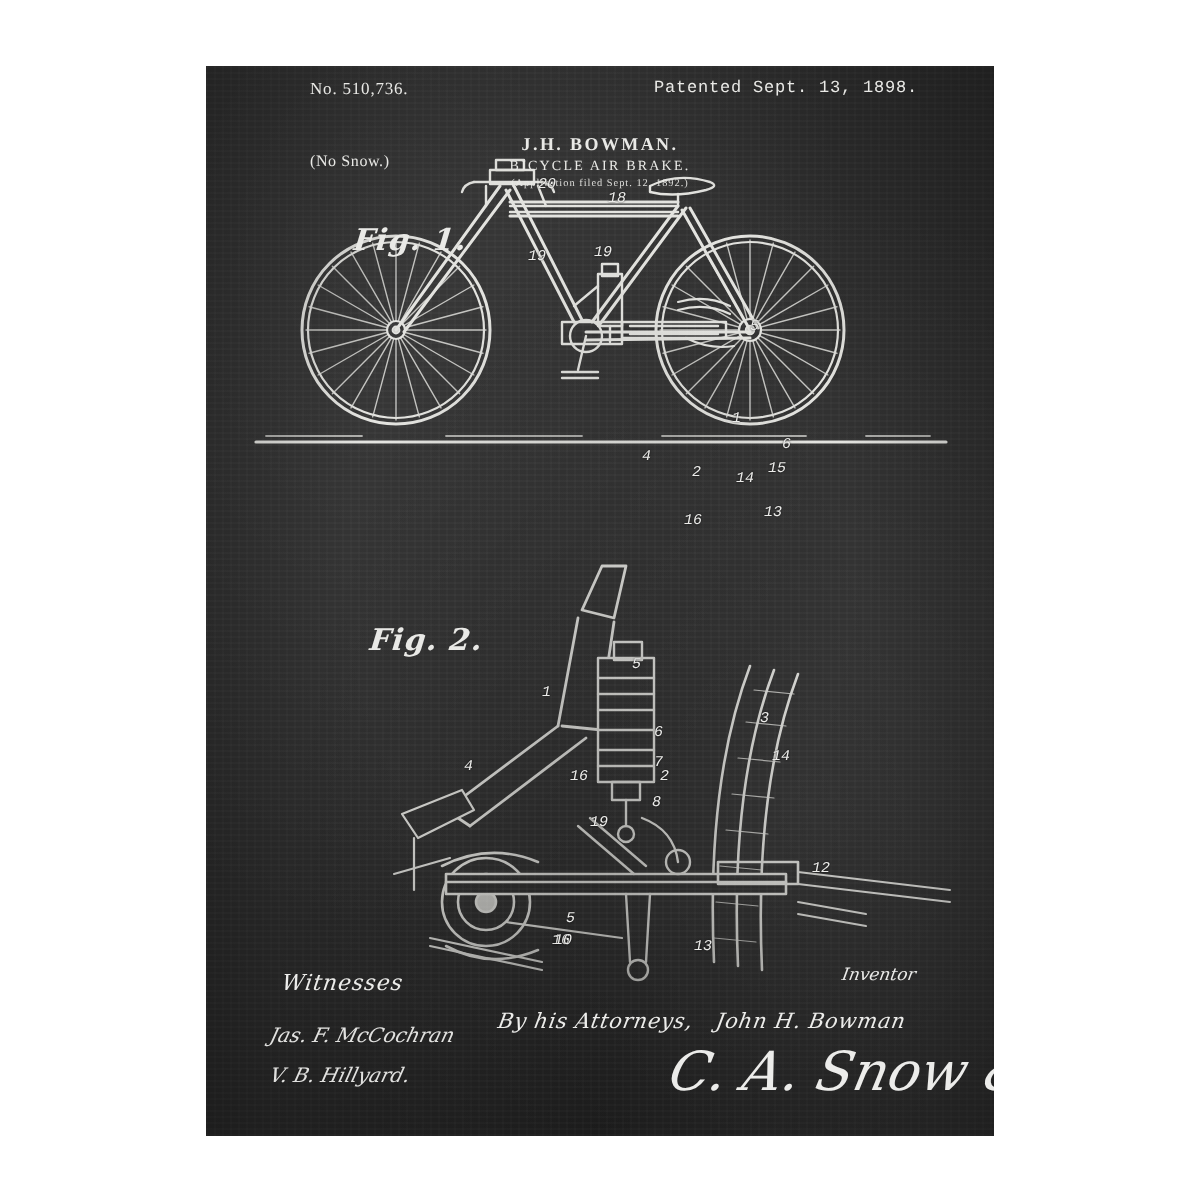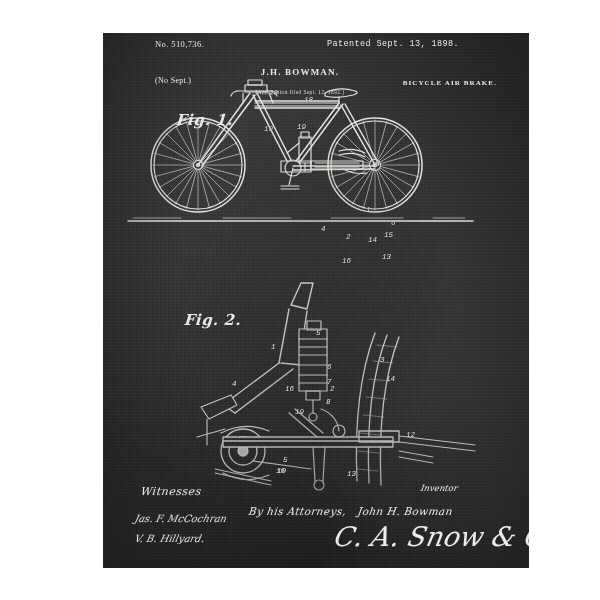--- a/index.html
+++ b/index.html
@@ -7,21 +7,21 @@
     width:600px;height:600px;
     background:#ffffff;
     font-family:"Liberation Serif", serif;
     overflow:hidden;
   }
   #stage{position:relative;width:600px;height:600px;}
 
   
   .poster{
     position:absolute;
-    left:103px;top:33px;width:426px;height:535px;
+    left:103px;top:33px;width:394px;height:535px;
     background:#2e2e2e;
     overflow:hidden;
   }
   
   .grain{
     position:absolute;inset:0;
     background-image:
       repeating-linear-gradient(0deg,rgba(255,255,255,.022) 0 1px,rgba(0,0,0,0) 1px 3px),
       repeating-linear-gradient(90deg,rgba(255,255,255,.018) 0 1px,rgba(0,0,0,0) 1px 4px),
       radial-gradient(ellipse at 22% 18%,rgba(255,255,255,.05),rgba(0,0,0,0) 55%),
@@ -36,21 +36,21 @@
   }
   .ink{color:#e9e9e6;}
 
   
   .hdr{position:absolute;left:0;top:0;width:394px;height:52px;}
   .pat-no{position:absolute;left:52px;top:6px;font-size:8.5px;letter-spacing:.4px;}
   .pat-date{position:absolute;right:38px;top:6px;font-size:8.5px;letter-spacing:.4px;font-family:Liberation Mono, monospace;}
   .no-model{position:absolute;left:52px;top:43px;font-size:8px;letter-spacing:.3px;}
   .titleblk{position:absolute;left:0;right:0;top:14px;text-align:center;}
   .t-name{font-size:9px;font-weight:bold;letter-spacing:1.2px;margin-top:20px;}
-  .t-sub{font-size:7px;font-weight:bold;letter-spacing:1.1px;margin-top:2px;text-align:right;}
+  .t-sub{font-size:7px;font-weight:normal;letter-spacing:1.1px;margin-top:2px;}
   .t-app{font-size:5.2px;letter-spacing:.5px;margin-top:2px;opacity:.92;}
 
   
   .figlabel{
     font-family:"DejaVu Serif", serif;
     font-style:italic;font-weight:bold;
     font-size:15px;letter-spacing:.5px;
     transform:skewX(-6deg);
   }
   .f1{position:absolute;left:74px;top:78px;}
@@ -278,21 +278,21 @@
         </g>
       </g>
     </svg>
 
     <div class="grain"></div>
     <div class="vign"></div>
 
     <div class="hdr ink">
       <div class="pat-no">No. 510,736.</div>
       <div class="pat-date">Patented Sept. 13, 1898.</div>
-      <div class="no-model">(No Sept.)</div>
+      <div class="no-model">(No Snow.)</div>
       <div class="titleblk">
         <div class="t-name">J.H. BOWMAN.</div>
         <div class="t-sub">BICYCLE AIR BRAKE.</div>
         <div class="t-app">(Application filed Sept. 12, 1892.)</div>
       </div>
     </div>
 
     <div class="figlabel ink f1">Fig. 1.</div>
     <div class="figlabel ink f2">Fig. 2.</div>
 

